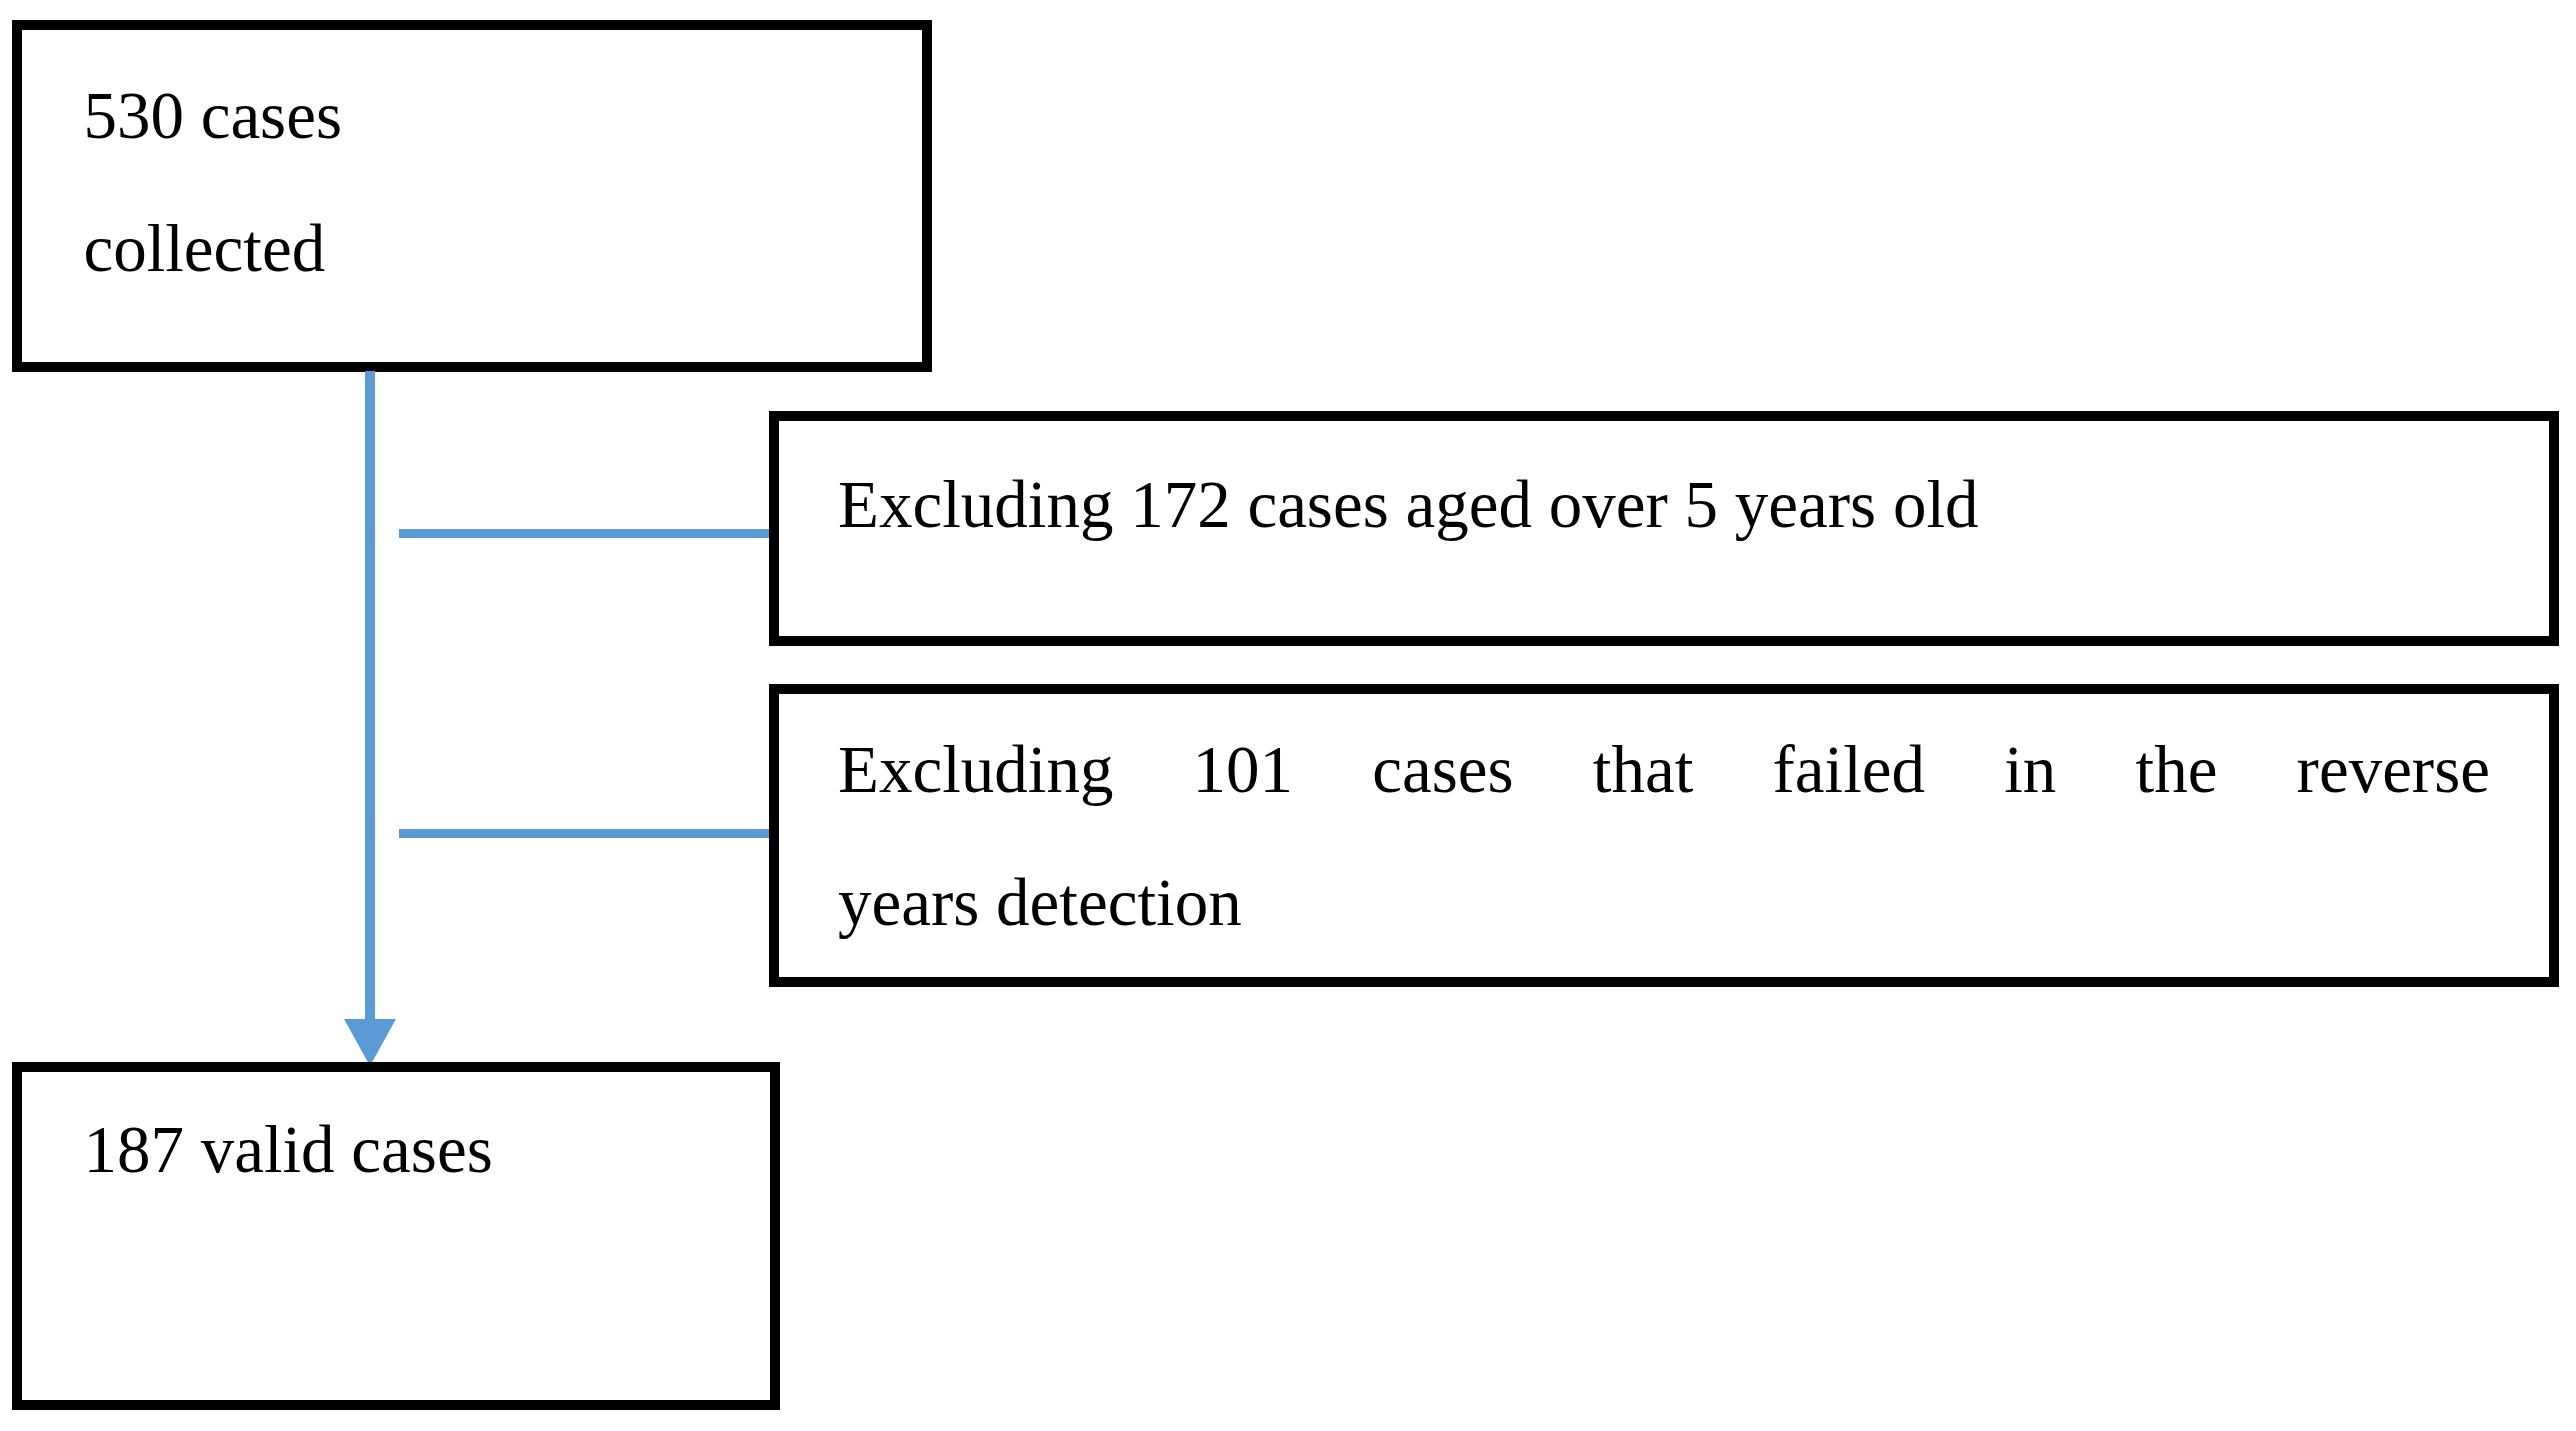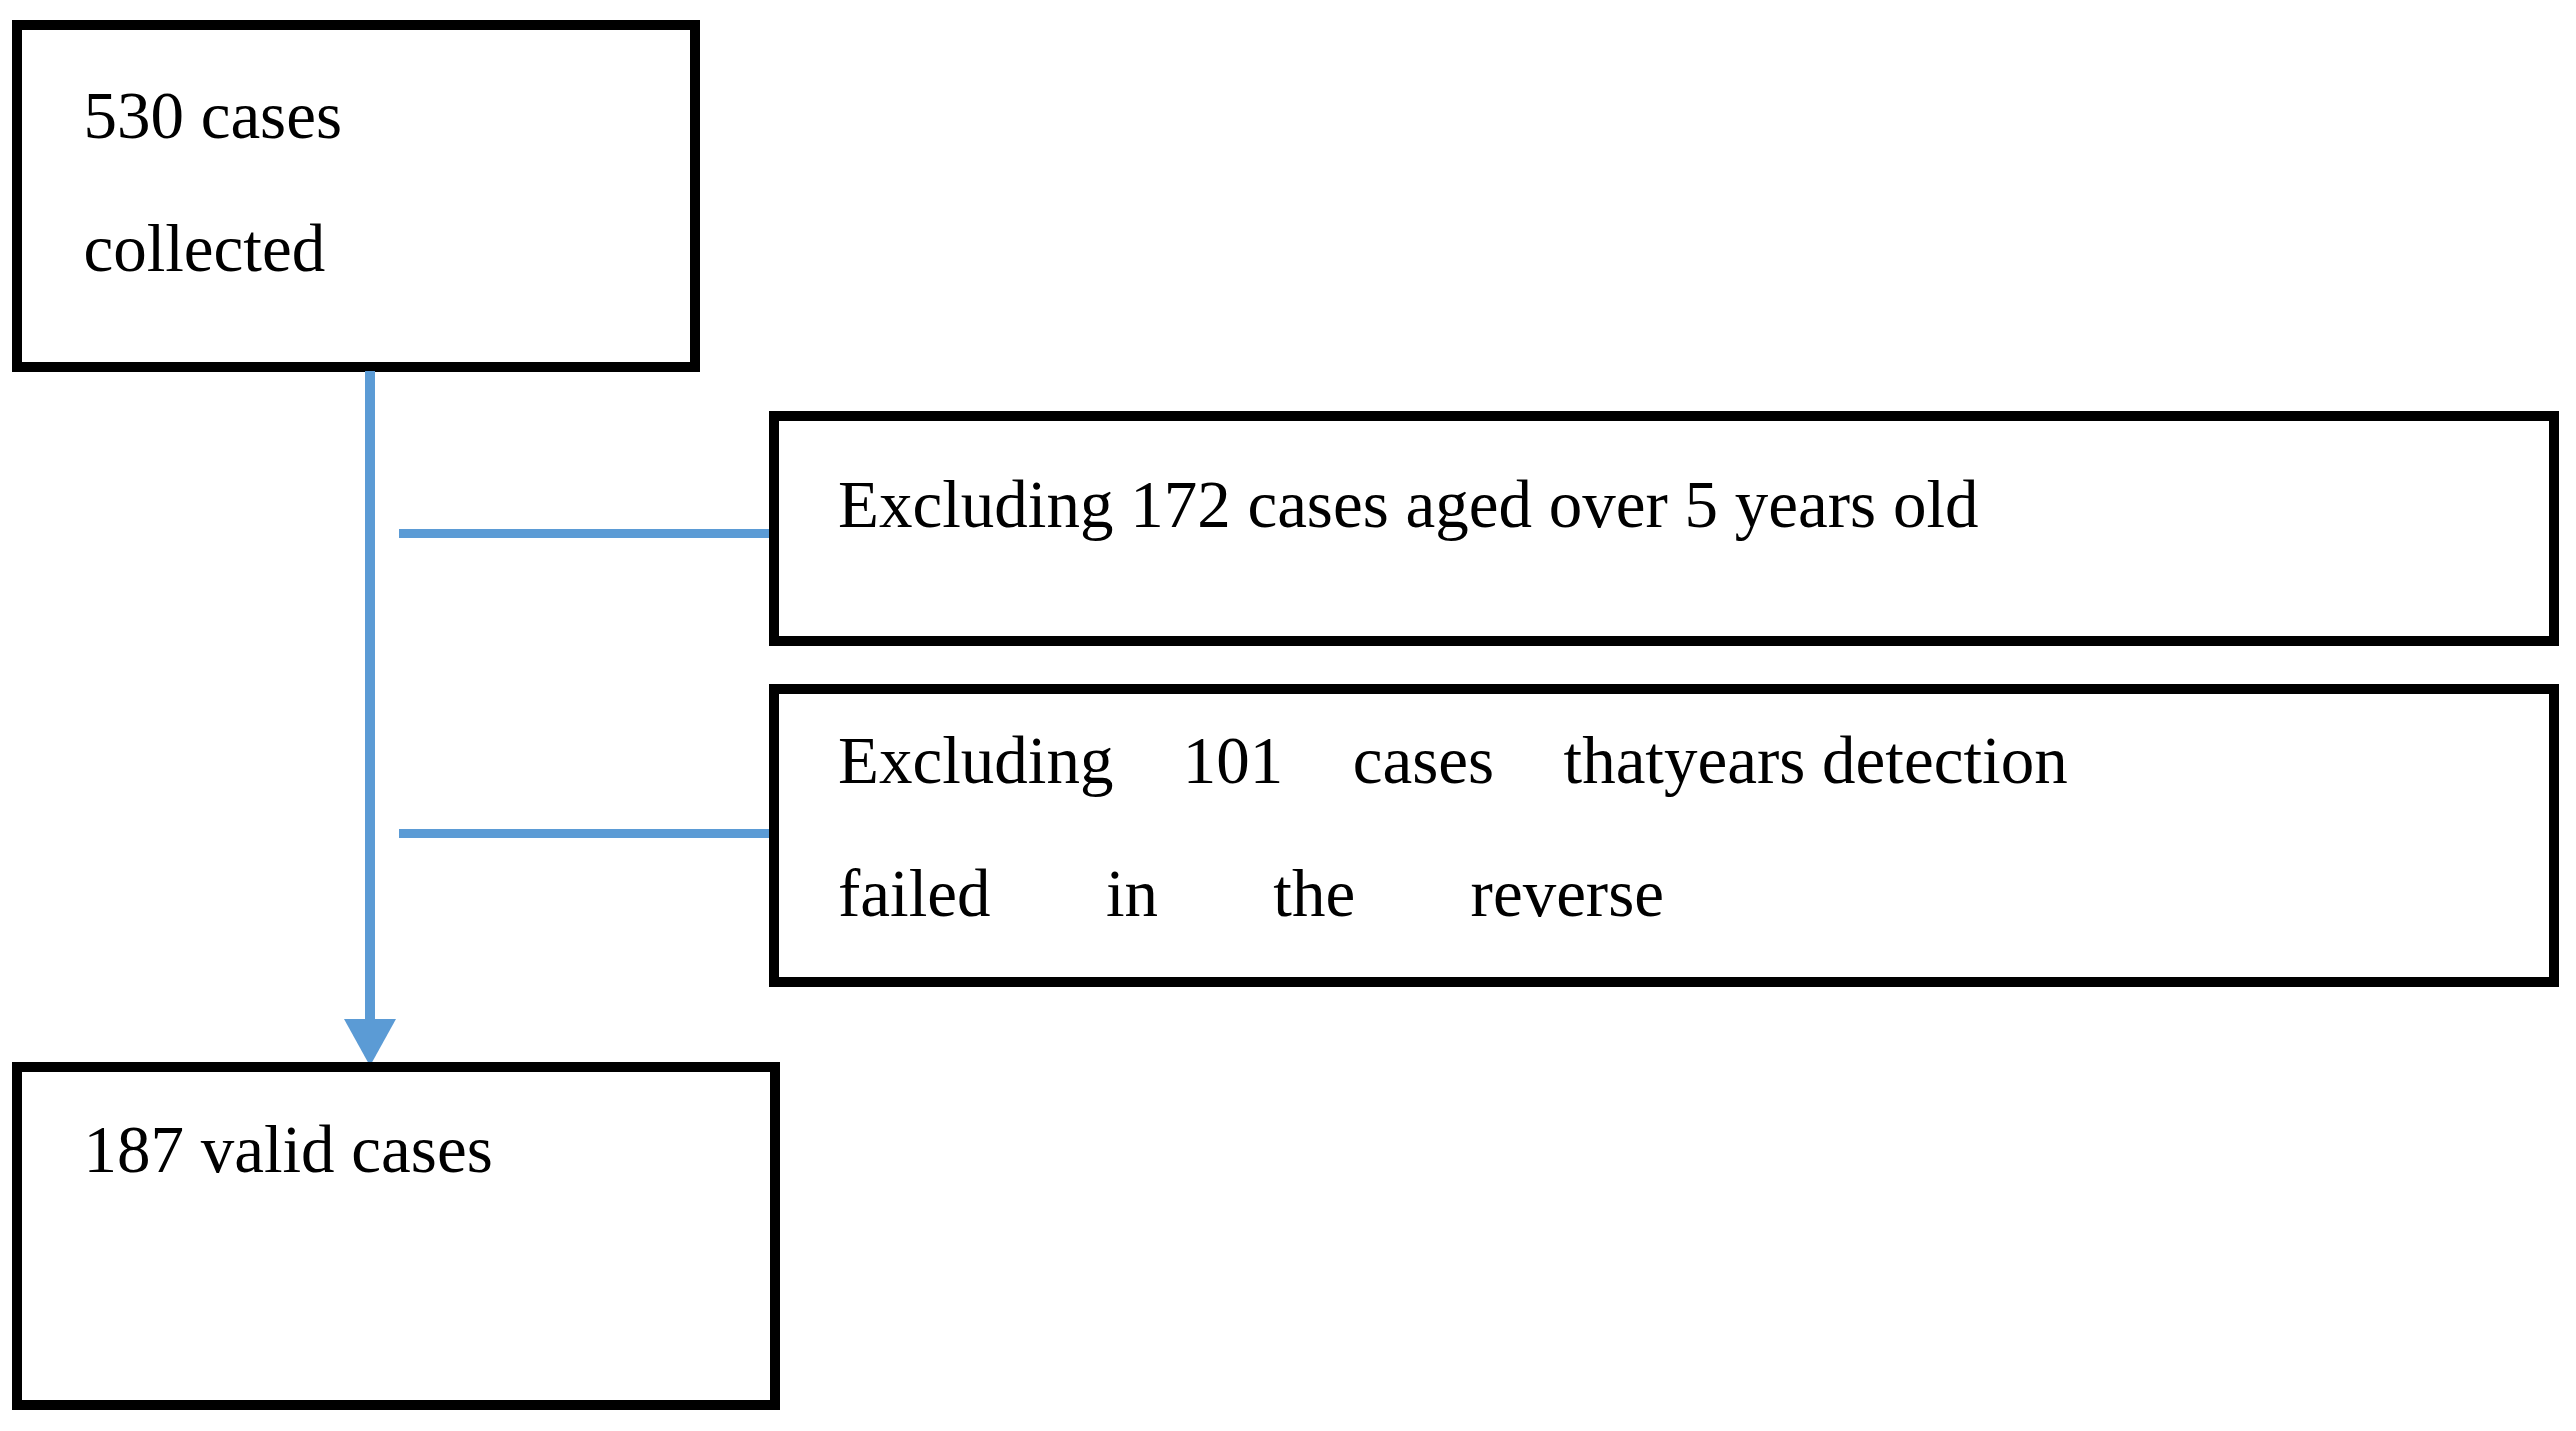--- a/index.html
+++ b/index.html
@@ -19,31 +19,31 @@
   .fbox {
     position: absolute;
     box-sizing: border-box;
     border: 10.5px solid var(--box-border, #000000);
     background: var(--background, #FFFFFF);
     font-size: 67px;
     line-height: 133px;
     color: var(--text, #000000);
   }
   #box-cases-collected {
-    left: 12.4px; top: 20px; width: 688px; height: 352px;
+    left: 12.4px; top: 20px; width: 920px; height: 352px;
     padding: 19px 16px 0 61px;
   }
   #box-excluding-age {
     left: 769px; top: 411px; width: 1790px; height: 235px;
     display: flex; align-items: center;
     padding: 0 40px 48px 59px;
   }
   #box-excluding-reverse {
     left: 769px; top: 684px; width: 1790px; height: 303px;
-    display: flex; justify-content: center;
+    display: flex; flex-direction: column; justify-content: center;
     padding: 0 59px 0 59px;
   }
   #box-valid-cases {
     left: 12.4px; top: 1062px; width: 768px; height: 348px;
     padding: 11.4px 28.6px 0 61px;
   }
   .justify-line {
     text-align: justify;
     text-align-last: justify;
     width: 100%;

